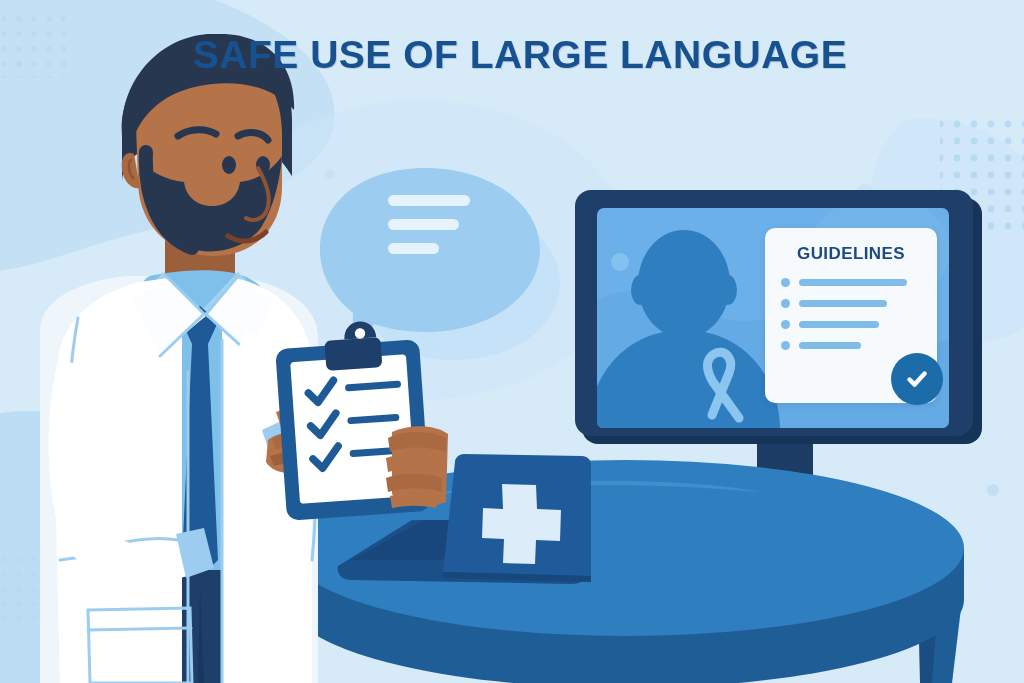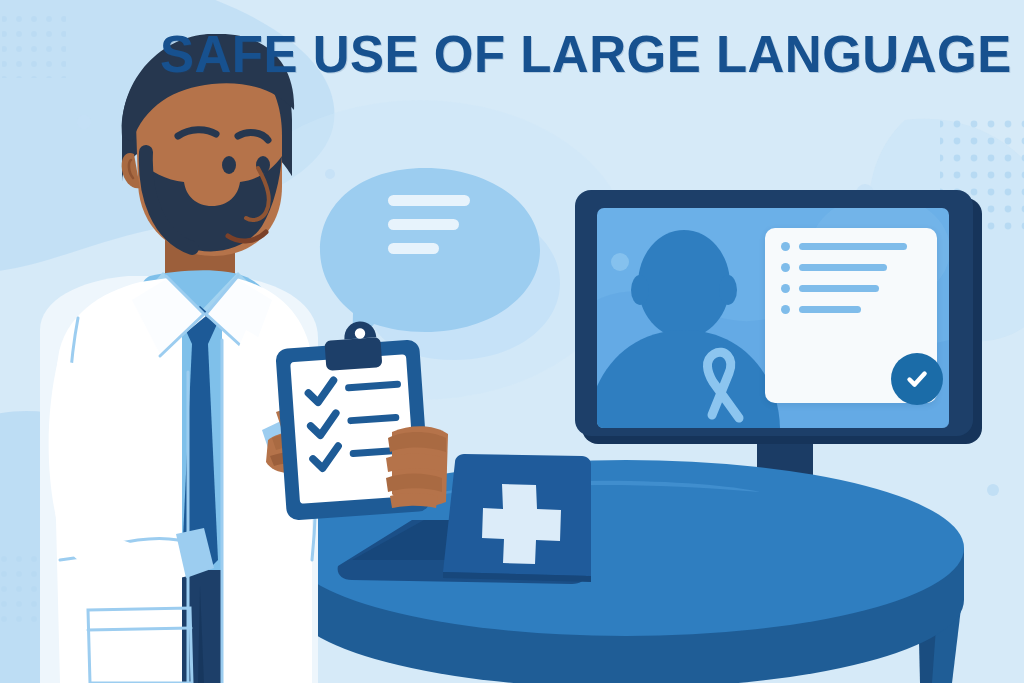--- a/index.html
+++ b/index.html
@@ -12,21 +12,21 @@
   #stage{position:relative;width:1024px;height:683px;overflow:hidden;background:#d6eaf8;}
   #stage svg.layer{position:absolute;left:0;top:0;width:1024px;height:683px;display:block;}
 
   .title-wrap{
     position:absolute;left:160px;top:28px;width:720px;
     text-align:center;z-index:40;pointer-events:none;
   }
   .title-line{
     font-family:"Liberation Sans", sans-serif;
     font-weight:bold;
-    font-size:51px;
+    font-size:39px;
     line-height:54px;
     letter-spacing:0.5px;
     color:#17518f;
     text-transform:uppercase;
     white-space:nowrap;
     text-shadow:1px 1px 0 rgba(30,70,120,0.18);
   }
 
   .guidelines-card{
     position:absolute;left:765px;top:228px;width:172px;height:175px;
@@ -135,20 +135,21 @@
         <path d="M684,330 C744,330 780,378 780,430 L588,430 C588,378 624,330 684,330 Z" fill="#2f7ec0"></path>
 
         <g fill="none" stroke="#8cc5ef" stroke-width="9" stroke-linecap="round">
           <path d="M712,415 L729,373 C735,358 724,348 714,354 C704,360 707,372 713,382 L739,418"></path>
         </g>
       </g>
     </g>
   </svg>
 
   <div class="guidelines-card">
+    <div class="guidelines-title">GUIDELINES</div>
     <div class="g-list">
       <div class="g-row">
         <span class="g-dot"></span>
         <span class="g-line" style="width:108px"></span>
       </div>
       <div class="g-row">
         <span class="g-dot"></span>
         <span class="g-line" style="width:88px"></span>
       </div>
       <div class="g-row">

